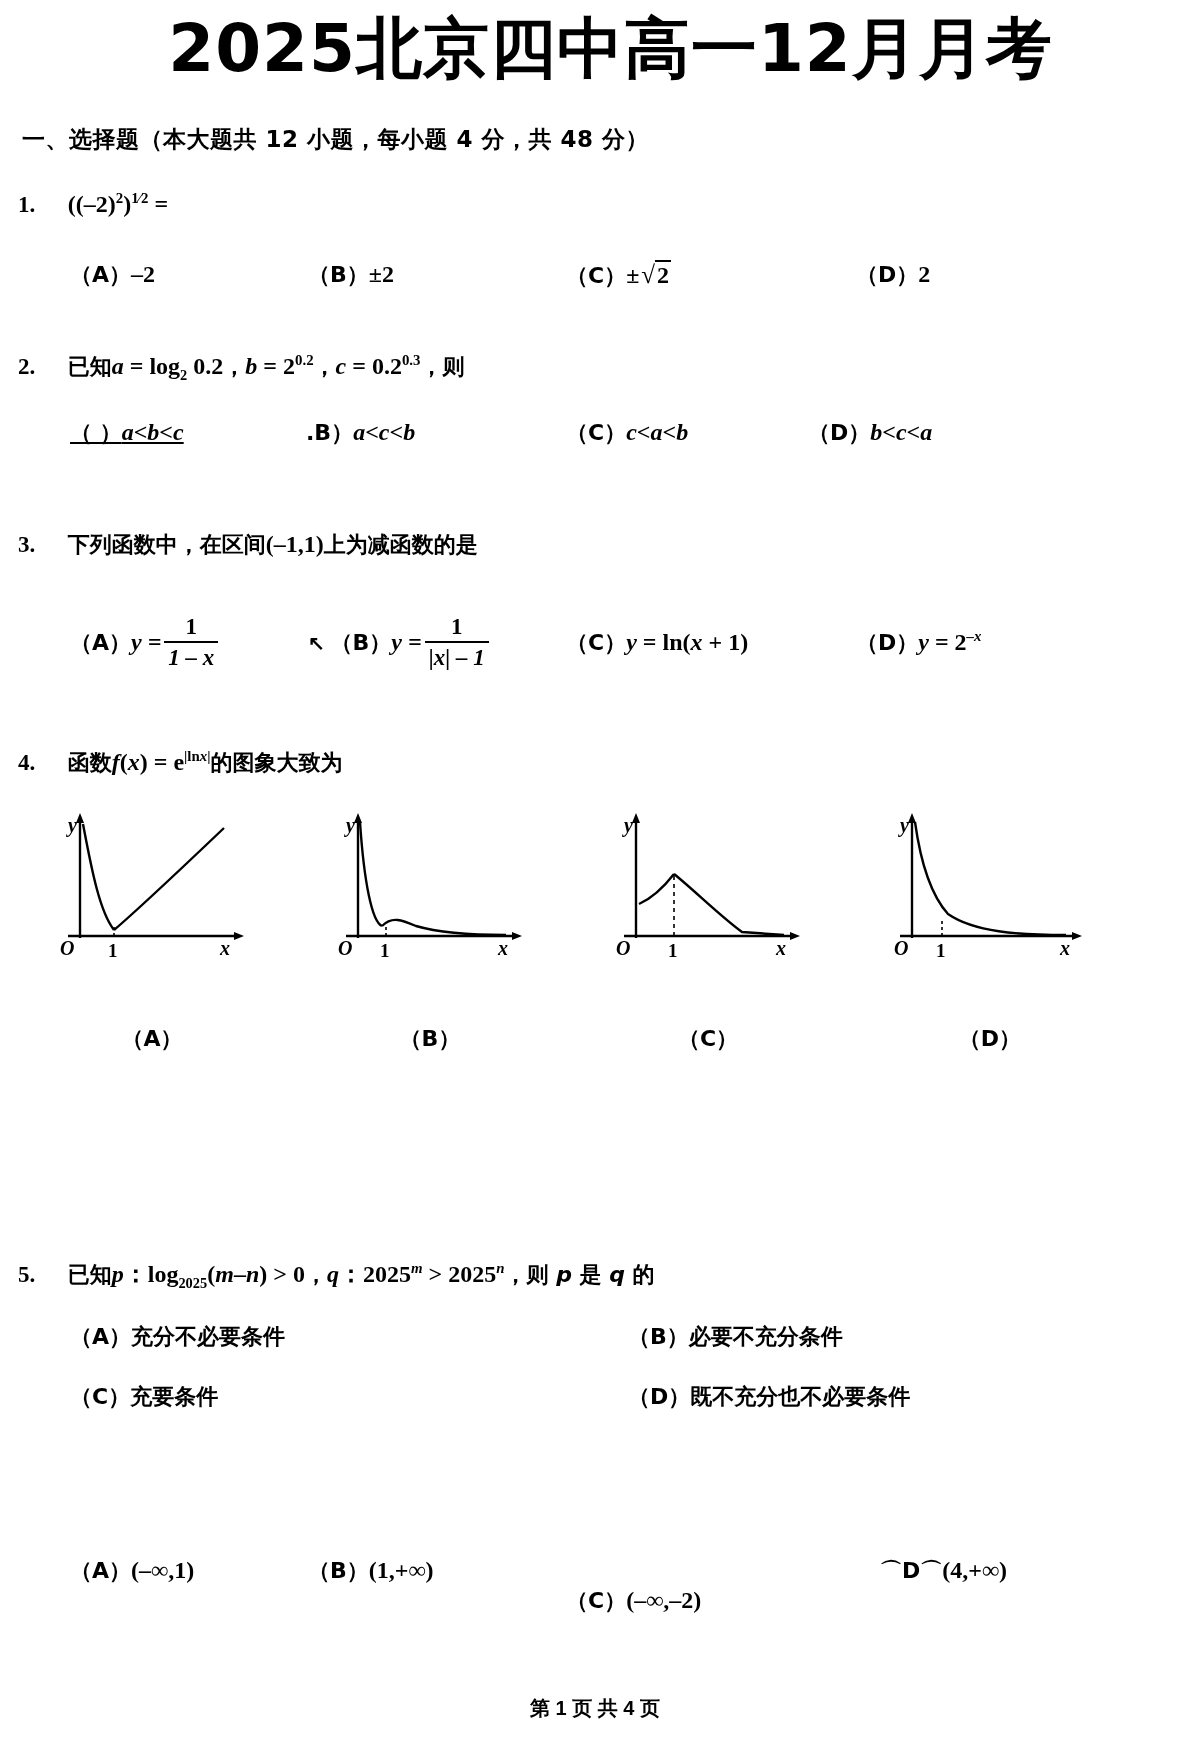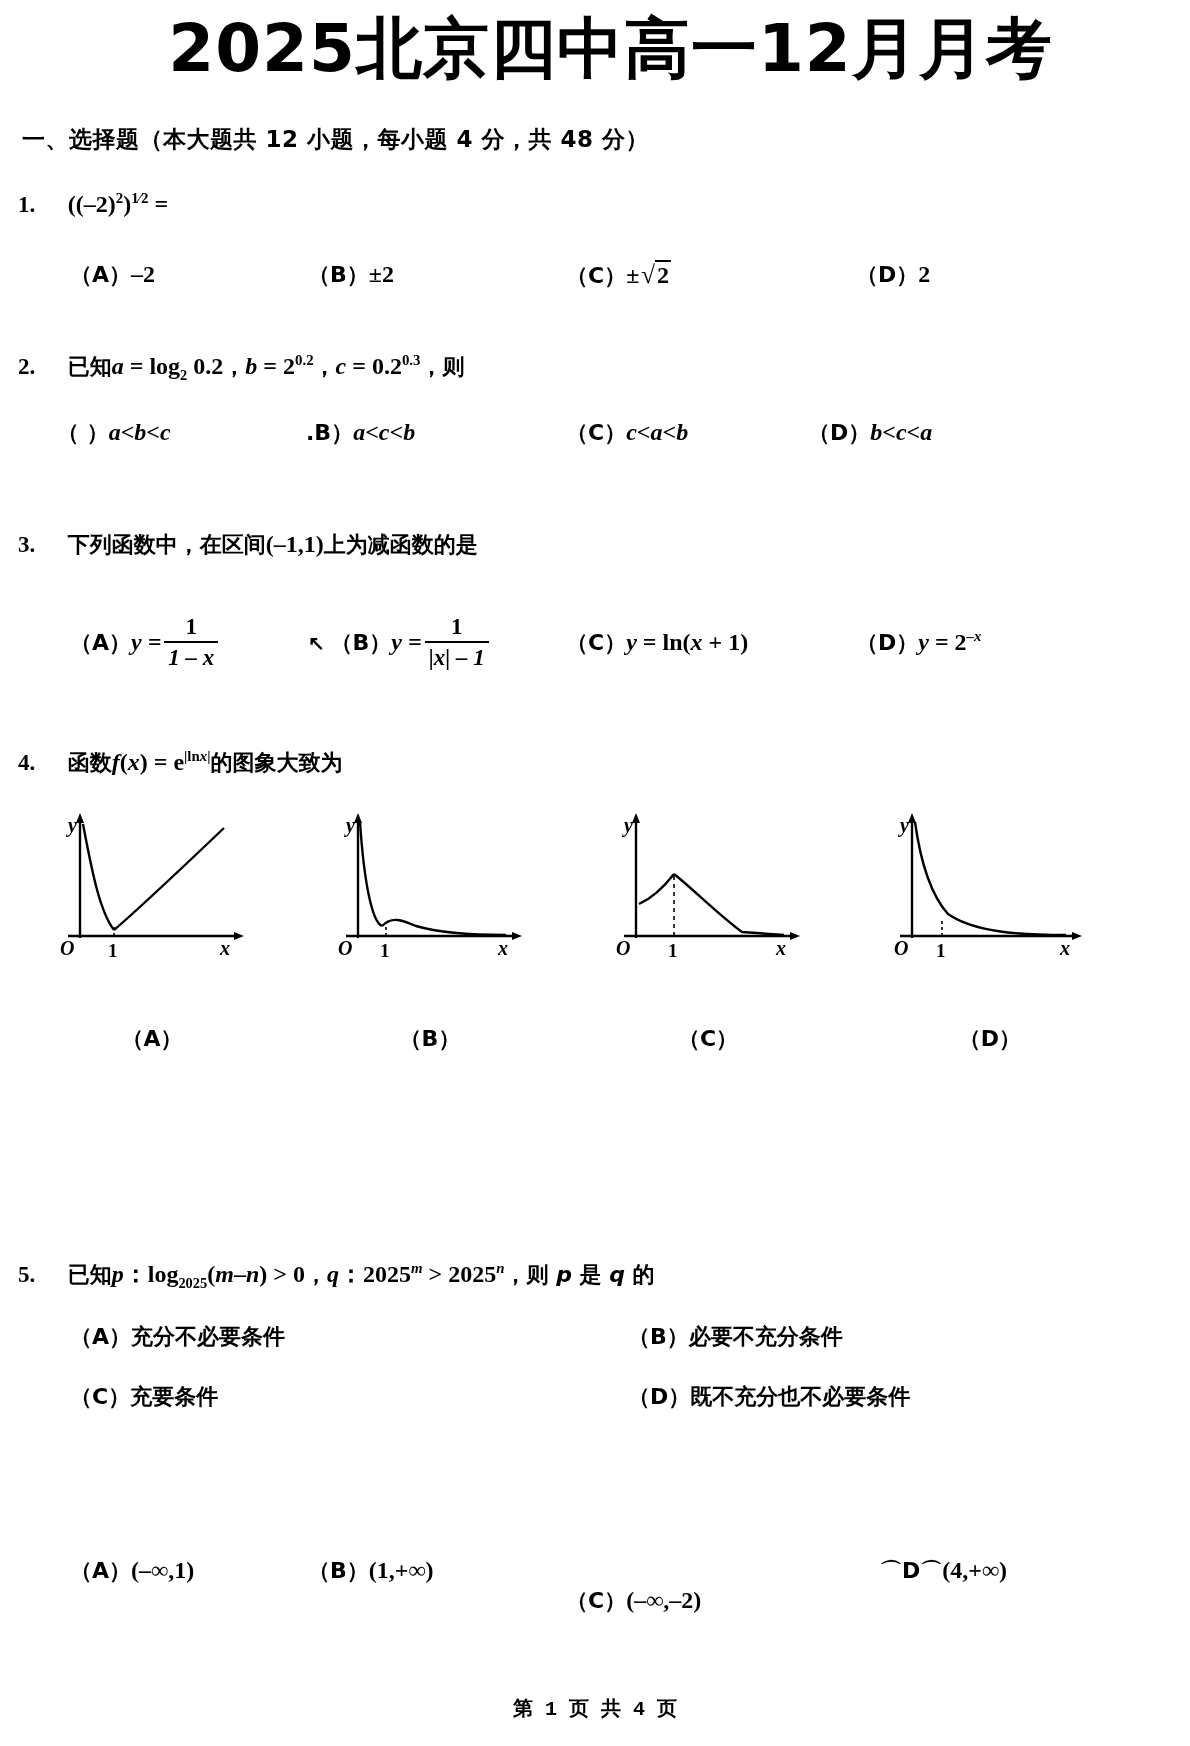--- a/index.html
+++ b/index.html
@@ -161,21 +161,21 @@
     font-size: 22px;
   }
 
   
   .footer {
     position: absolute;
     left: 0;
     top: 1695px;
     width: 1190px;
     text-align: center;
-    font-family: Liberation Mono, monospace;
+    font-family: Liberation Sans, sans-serif;
     font-weight: bold;
     font-size: 20px;
   }
 </style>
 </head>
 <body>
 
 <div class="page">
 
   <div class="doc-title">2025北京四中高一12月月考</div>
@@ -199,21 +199,21 @@
     <span class="opt" style="left:790px;margin-left:48px;">
       <span class="opt-lab">（D）</span><span class="opt-val">2</span>
     </span>
   </div>
 
   <div class="q" style="top:352px;">
     <span class="q-num">2.</span>
     <span class="q-body">已知</span><span class="mathup"><i>a</i> = log<sub class="sm">2</sub> 0.2</span><span class="q-body">，</span><span class="mathup"><i>b</i> = 2<sup class="sm">0.2</sup></span><span class="q-body">，</span><span class="mathup"><i>c</i> = 0.2<sup class="sm">0.3</sup></span><span class="q-body">，则</span>
   </div>
   <div class="opt-row" style="top:418px; height:40px; width:1100px;">
-    <span class="opt" style="left:39px;">
+    <span class="opt" style="left:52px;text-decoration:underline;">
       <span class="opt-lab">（ ）</span><span class="opt-val ital">a&lt;b&lt;c</span>
     </span>
     <span class="opt" style="left:288px;">
       <span class="opt-lab">.B）</span><span class="opt-val ital">a&lt;c&lt;b</span>
     </span>
     <span class="opt" style="left:548px;">
       <span class="opt-lab">（C）</span><span class="opt-val ital">c&lt;a&lt;b</span>
     </span>
     <span class="opt" style="left:790px;">
       <span class="opt-lab">（D）</span><span class="opt-val ital">b&lt;c&lt;a</span>

